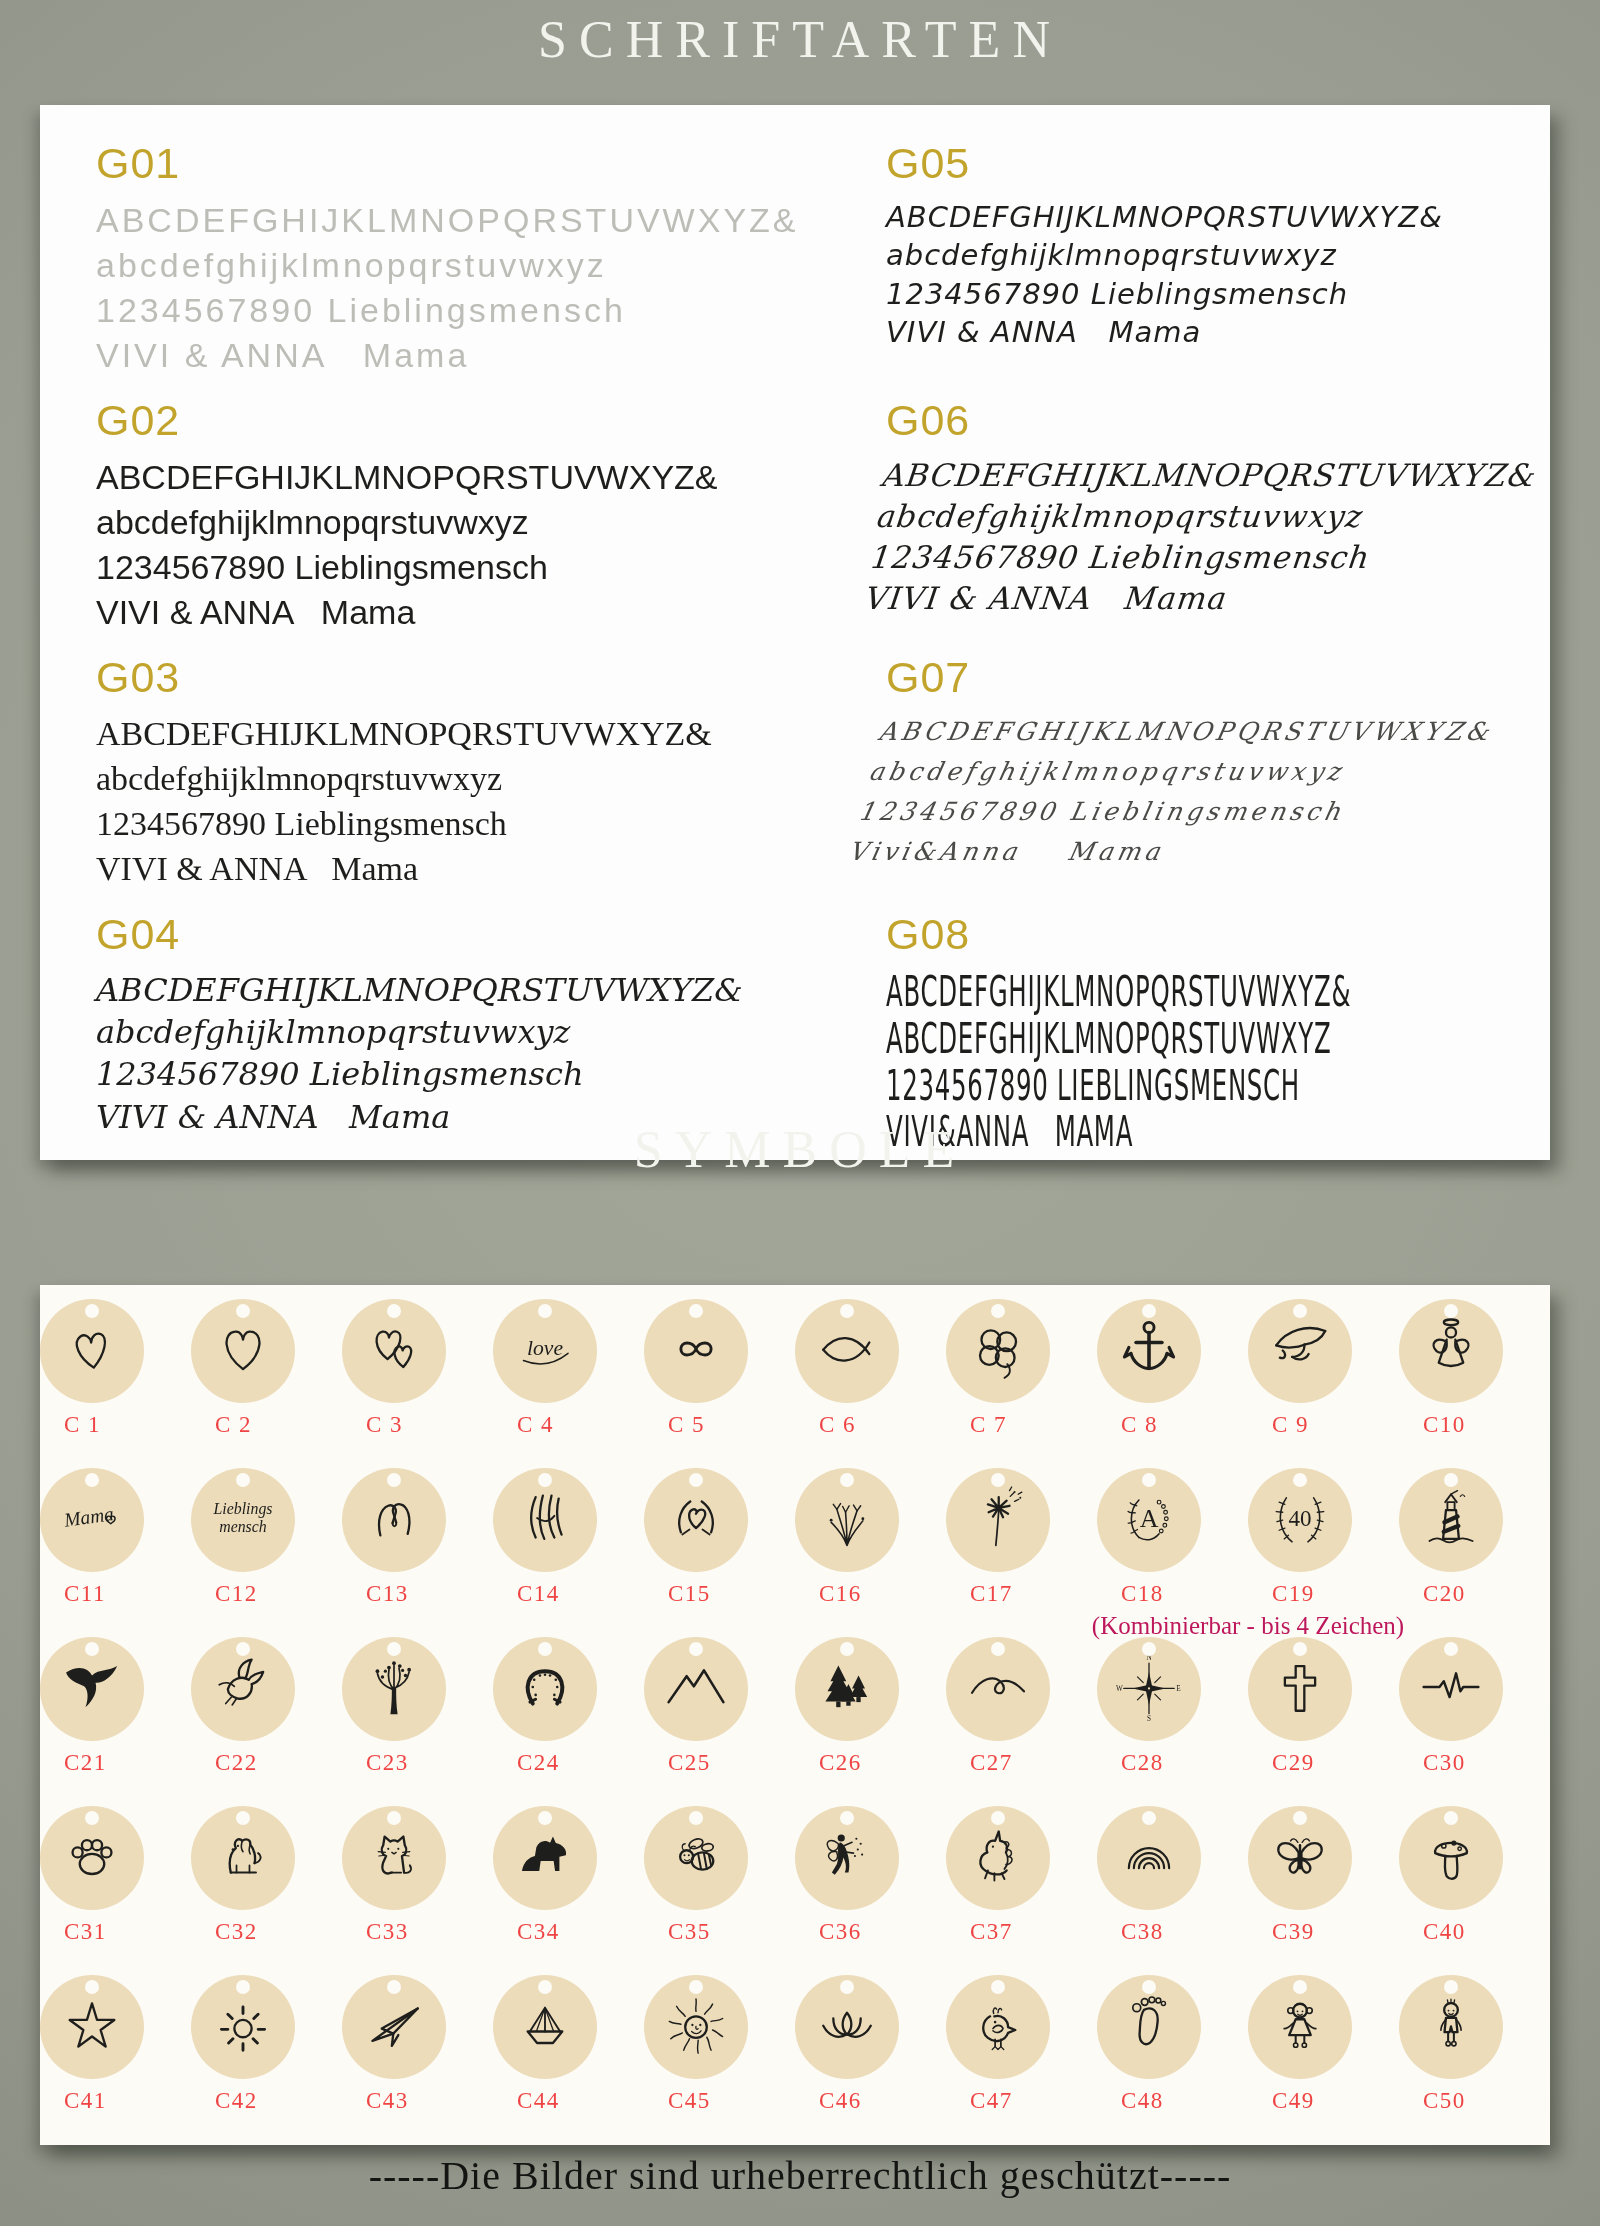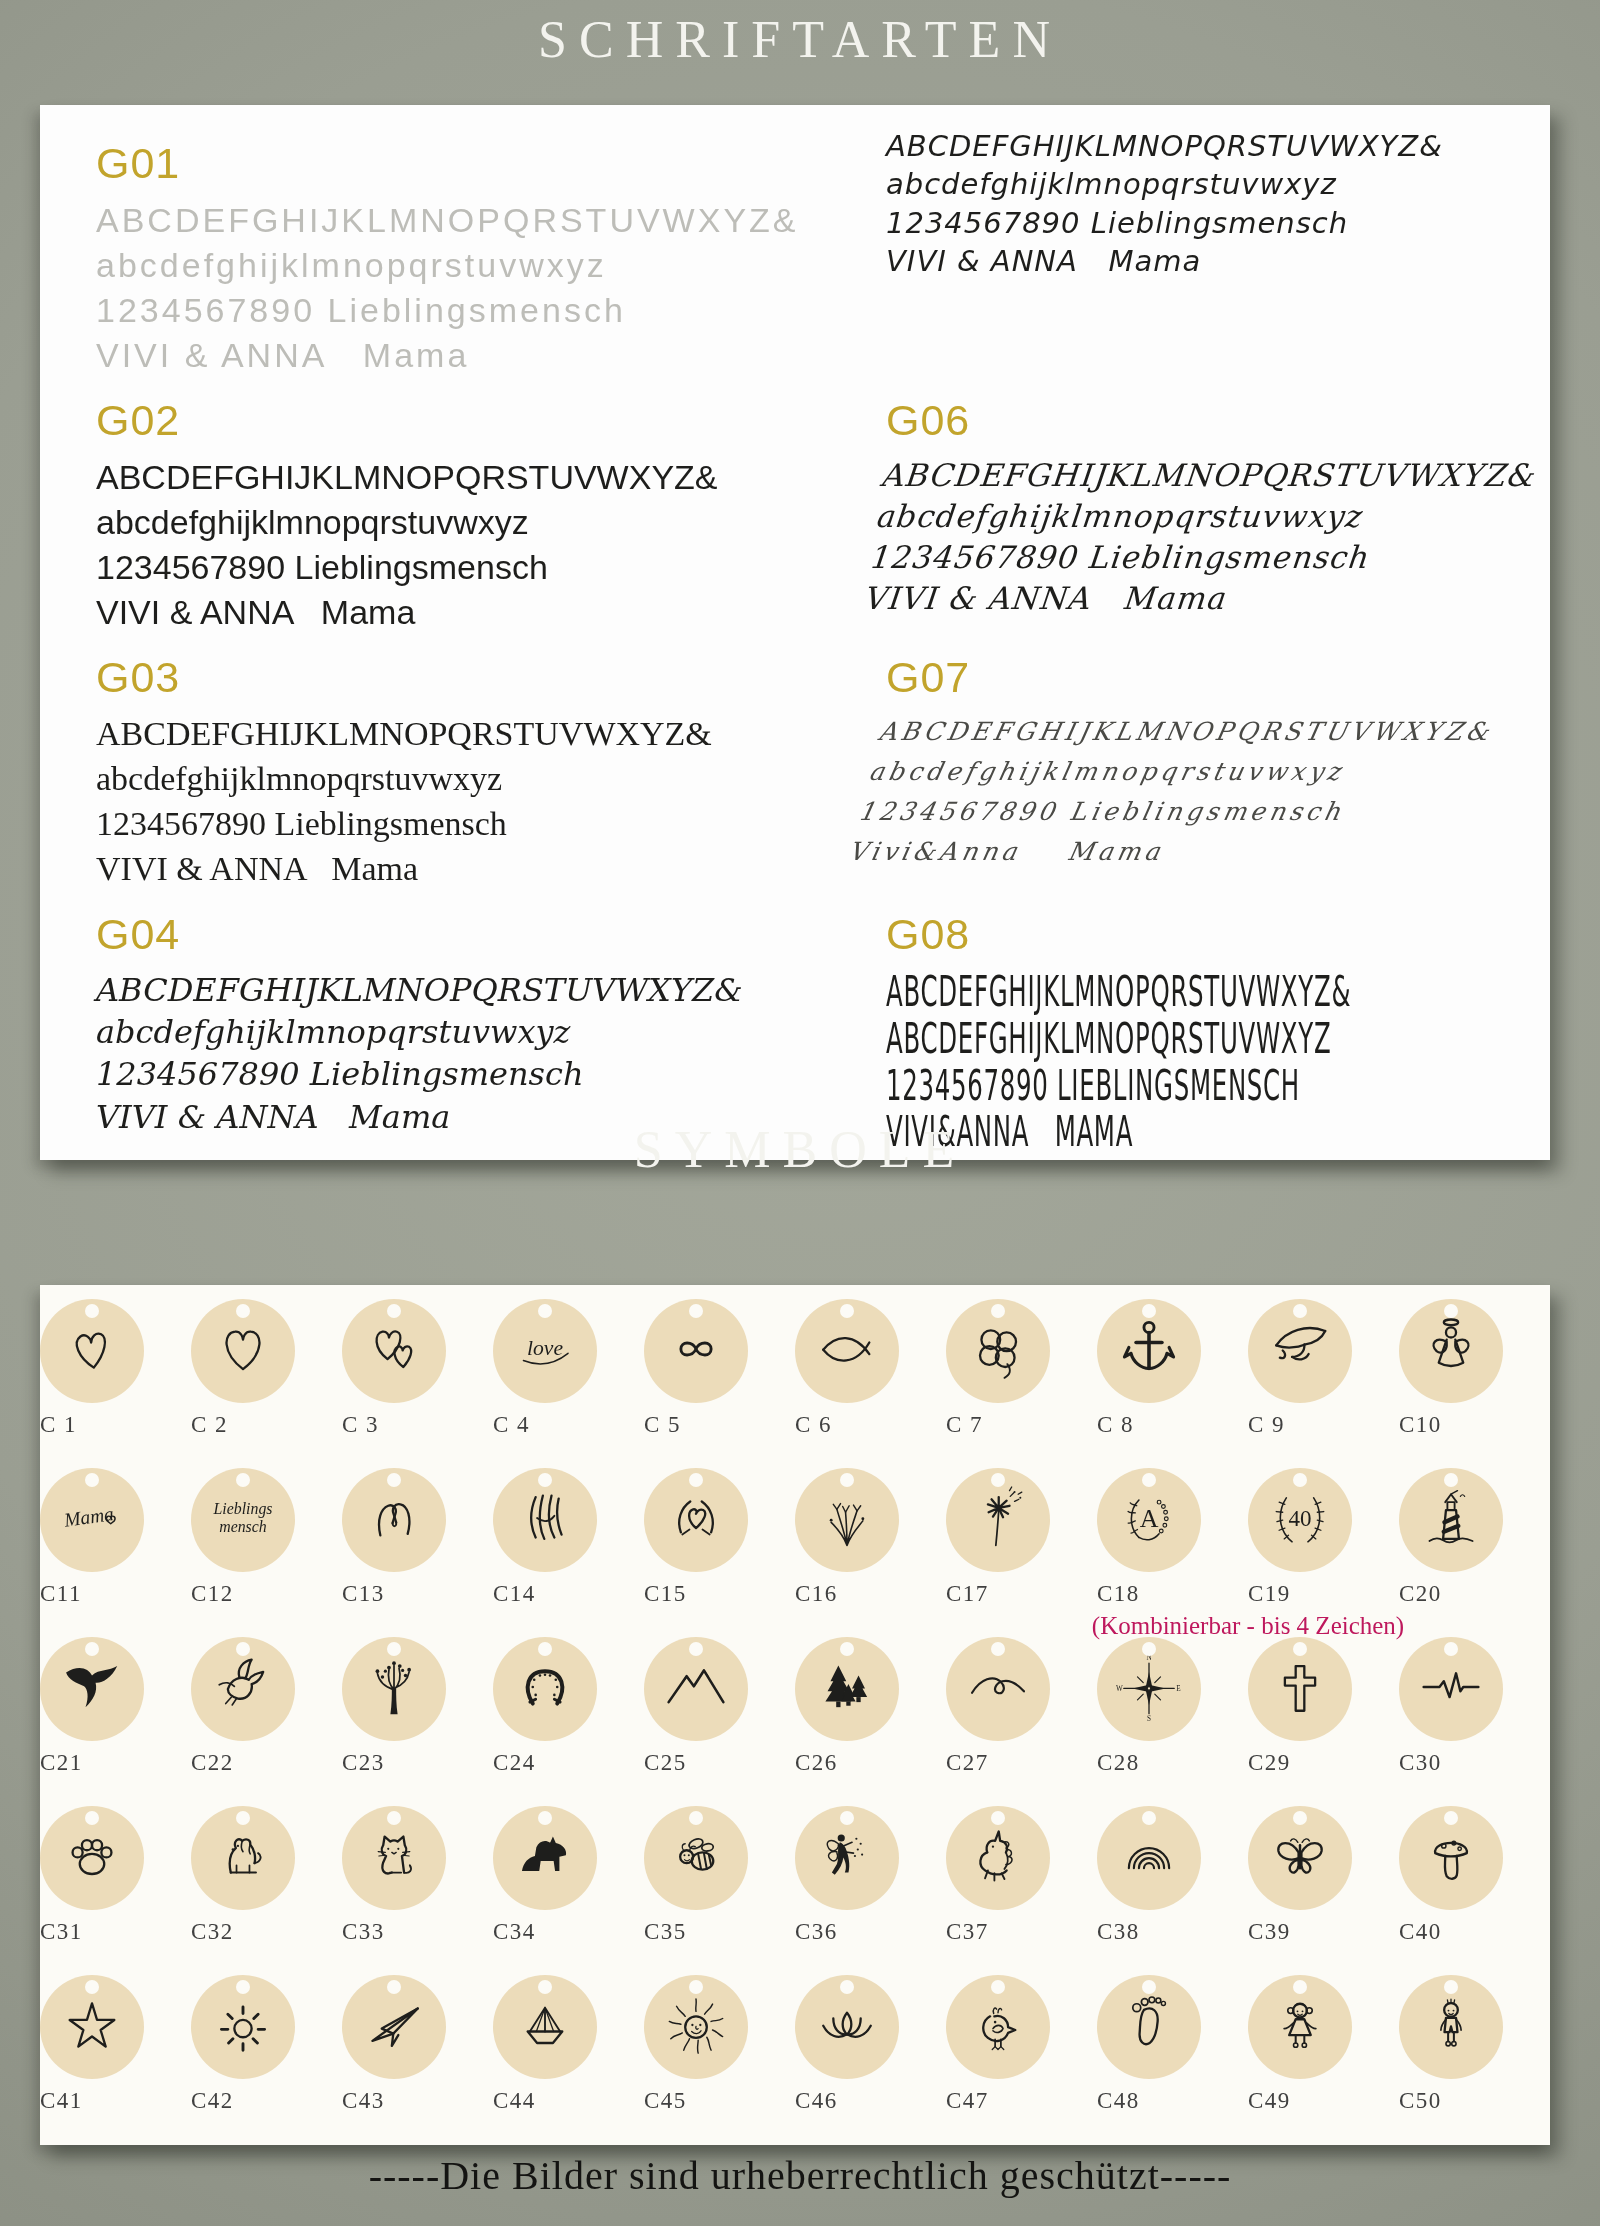--- a/index.html
+++ b/index.html
@@ -34,21 +34,21 @@
   .sym-row{display:flex;height:169px;}
   .sym-cell{width:10%;display:flex;flex-direction:column;align-items:flex-start;position:relative;}
   .tag{position:relative;width:104px;height:104px;border-radius:50%;background:#ecdcba;
     display:flex;justify-content:center;margin-top:4px;}
   .hole{position:absolute;top:5px;left:50%;transform:translateX(-50%);width:14px;height:14px;border-radius:50%;background:#fcfbf6;}
   .icon{display:flex;justify-content:center;width:100%;}
   .tag svg{width:72px;height:72px;margin-top:14px;}
   .tag svg *{stroke:#1e1e1c;stroke-width:3.2;fill:none;stroke-linecap:round;stroke-linejoin:round;}
   .tag svg .f, .tag svg .f *{fill:#1e1e1c;stroke:none;}
   .tag svg text{font-family:"Liberation Serif",serif;fill:#1e1e1c;stroke:none;stroke-width:0;}
-  .sym-code{margin-top:9px;font-family:"Liberation Serif",serif;font-size:23px;color:#404040;letter-spacing:1.5px;}
+  .sym-code{margin-top:9px;font-family:"Liberation Serif",serif;font-size:23px;color:#ef4444;letter-spacing:1.5px;margin-left:24px;}
   .sym-note{position:absolute;top:148px;left:100%;transform:translateX(-50%);white-space:nowrap;
     font-family:"Liberation Serif",serif;font-size:25px;color:#be185d;z-index:3;}
   #footer-note{position:absolute;top:2152px;width:100%;text-align:center;
     font-family:Liberation Serif, serif;font-size:40px;color:#141412;letter-spacing:1px;}
 </style>
 </head>
 <body>
 
 <div class="page">
   <div class="band-title" id="title-schriftarten">SCHRIFTARTEN</div>
@@ -85,20 +85,21 @@
         <div class="font-block style3">
           <div class="font-code">G04</div>
           <div class="font-sample">
             <div class="font-line">ABCDEFGHIJKLMNOPQRSTUVWXYZ&amp;</div>
             <div class="font-line">abcdefghijklmnopqrstuvwxyz</div>
             <div class="font-line">1234567890 Lieblingsmensch</div>
             <div class="font-line">VIVI &amp; ANNA   Mama</div>
           </div>
         </div>
         <div class="font-block style4">
+          <div class="font-code">G05</div>
           <div class="font-sample">
             <div class="font-line">ABCDEFGHIJKLMNOPQRSTUVWXYZ&amp;</div>
             <div class="font-line">abcdefghijklmnopqrstuvwxyz</div>
             <div class="font-line">1234567890 Lieblingsmensch</div>
             <div class="font-line">VIVI &amp; ANNA   Mama</div>
           </div>
         </div>
         <div class="font-block style5">
           <div class="font-code">G06</div>
           <div class="font-sample">

